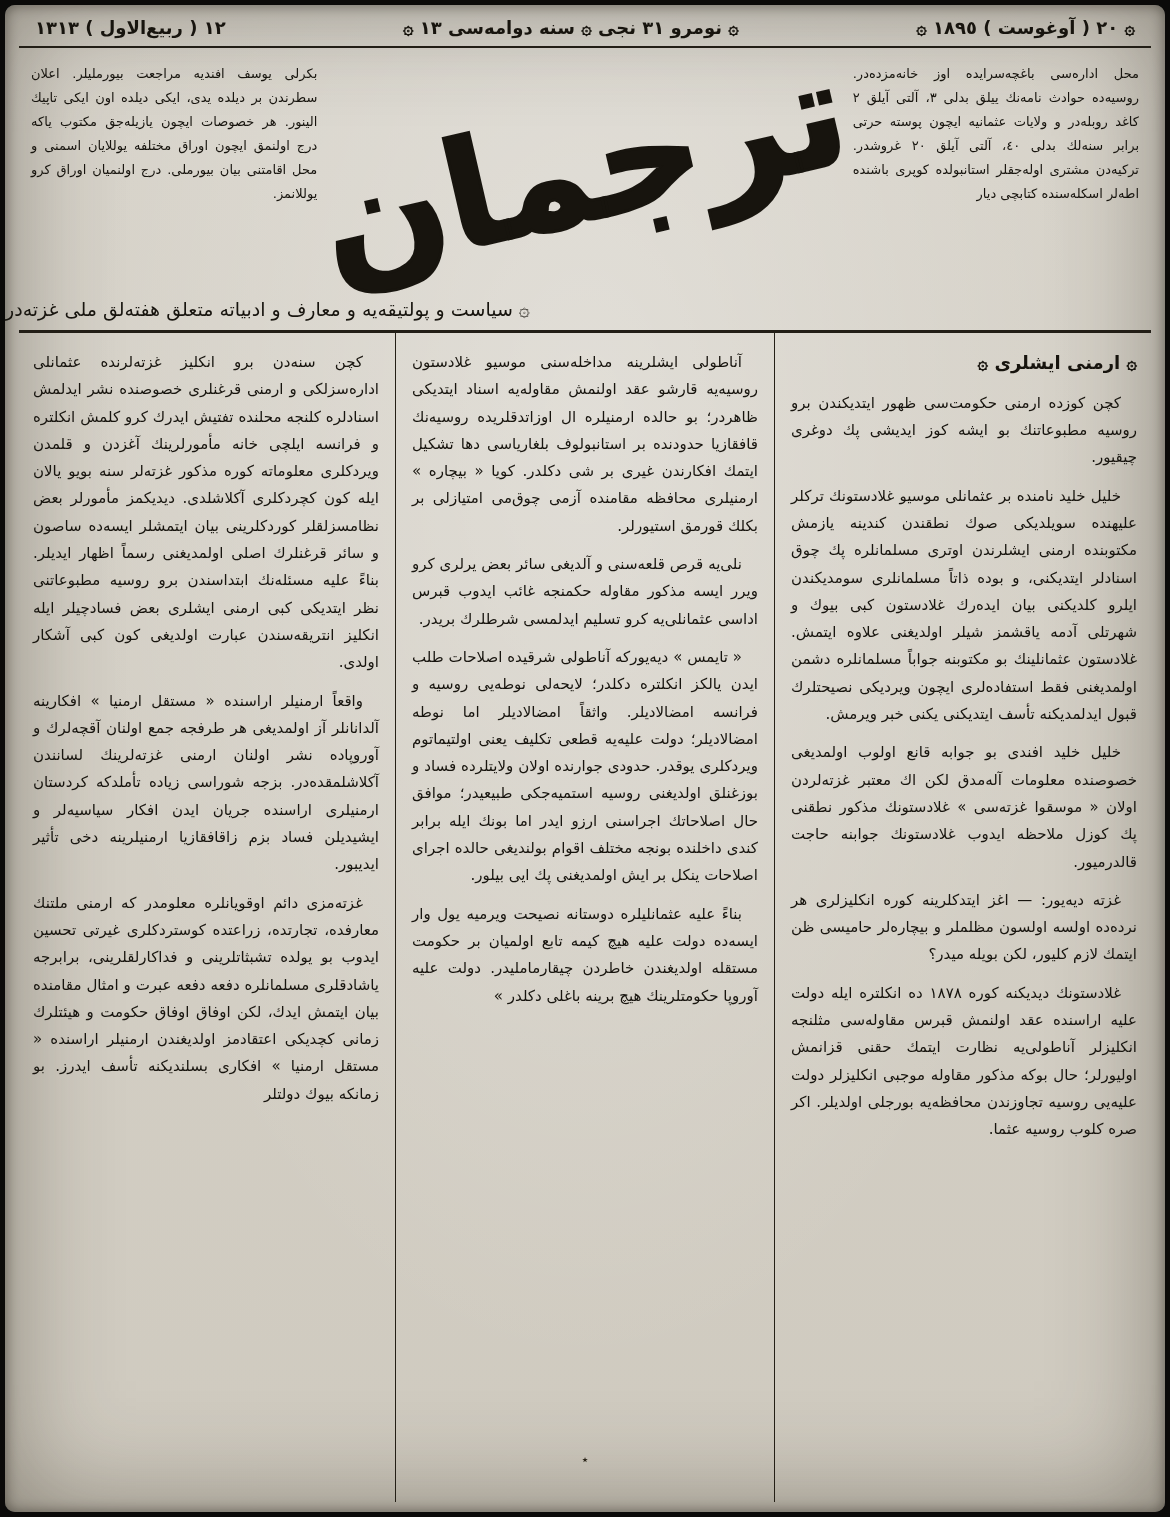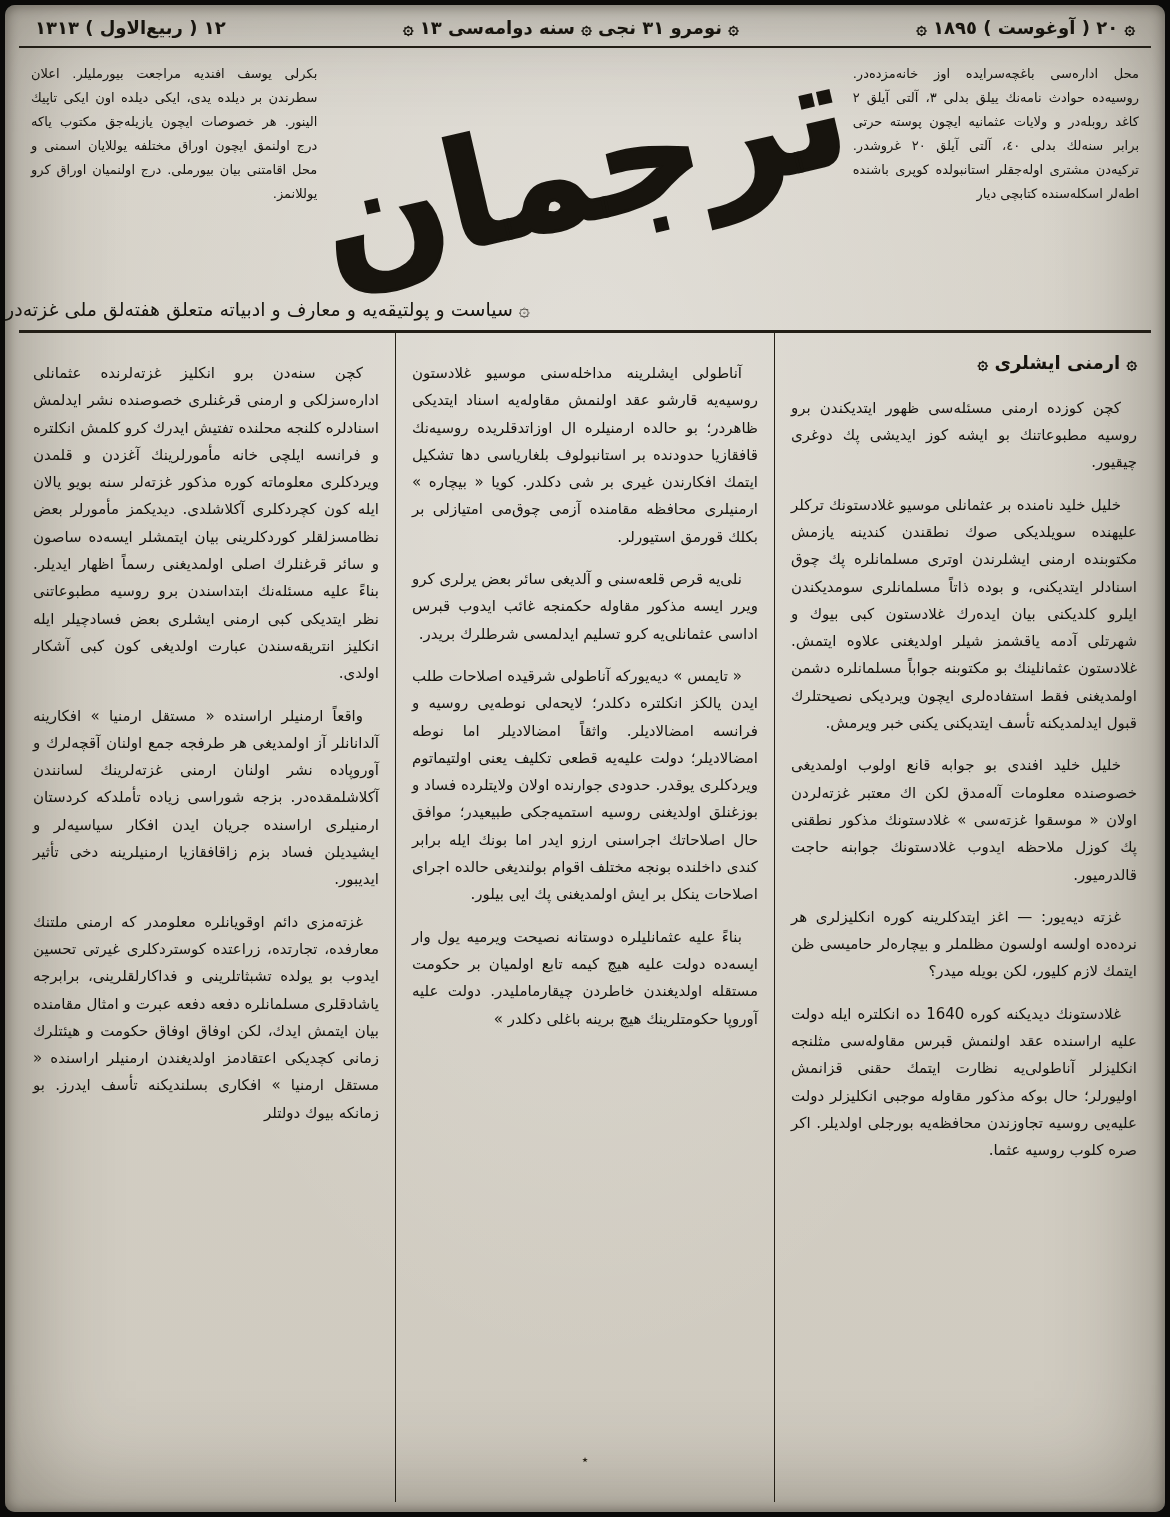--- a/index.html
+++ b/index.html
@@ -23,21 +23,21 @@
   .title{font-size:148px;font-weight:bold;line-height:1;display:inline-block;
          transform:rotate(-13deg) translateY(-8px);
          -webkit-text-stroke:3px #17140e;text-shadow:0 0 1px #17140e;}
   .subtitle{text-align:left;font-size:19px;font-weight:normal;padding:2px 0 8px 0;}
   
   .cols{flex:1;display:flex;padding:0 12px 10px 12px;overflow:hidden;}
   .col{flex:1;padding:12px 16px 6px 16px;font-size:15px;line-height:1.82;text-align:justify;overflow:hidden;}
   .col:not(:first-child){border-left:none;}
   .col + .col{border-right:1.6px solid #241f16;}
   .col h2{font-size:18px;font-weight:bold;text-align:right;margin:2px 0 10px 0;}
-  .col p{margin:15px 0 11px 0;text-indent:16px;}
+  .col p{margin:4px 0 11px 0;text-indent:16px;}
   .footmark{position:absolute;bottom:46px;right:0;left:0;text-align:center;font-size:12px;color:#2a2418;}
 </style>
 </head>
 <body>
 
 <div class="scan">
   <div class="paper">
 
     <header class="topbar">
       <div>۞ ٢٠ ( آوغوست ) ١٨٩٥ ۞</div>
@@ -56,25 +56,25 @@
     </section>
 
     <div class="subtitle">۞ سياست و پولتيقه‌يه و معارف و ادبياته متعلق هفته‌لق ملى غزته‌در</div>
 
     <div class="rule thick"></div>
 
     <main class="cols">
 
       <article class="col">
         <h2>۞ ارمنى ايشلرى ۞</h2>
-        <p>كچن كوزده ارمنى مسئله‌سى ظهور ايتديكندن برو روسيه مطبوعاتنك بو ايشه كوز ايديشى پك دوغرى چيقيور.</p>
+        <p>كچن كوزده ارمنى حكومت‌سى ظهور ايتديكندن برو روسيه مطبوعاتنك بو ايشه كوز ايديشى پك دوغرى چيقيور.</p>
         <p>خليل خليد نامنده بر عثمانلى موسيو غلادستونك تركلر عليهنده سويلديكى صوك نطقندن كندينه يازمش مكتوبنده ارمنى ايشلرندن اوترى مسلمانلره پك چوق اسنادلر ايتديكنى، و بوده ذاتاً مسلمانلرى سومديكندن ايلرو كلديكنى بيان ايده‌رك غلادستون كبى بيوك و شهرتلى آدمه ياقشمز شيلر اولديغنى علاوه ايتمش. غلادستون عثمانلينك بو مكتوبنه جواباً مسلمانلره دشمن اولمديغنى فقط استفاده‌لرى ايچون ويرديكى نصيحتلرك قبول ايدلمديكنه تأسف ايتديكنى يكنى خبر ويرمش.</p>
         <p>خليل خليد افندى بو جوابه قانع اولوب اولمديغى خصوصنده معلومات آله‌مدق لكن اك معتبر غزته‌لردن اولان « موسقوا غزته‌سى » غلادستونك مذكور نطقنى پك كوزل ملاحظه ايدوب غلادستونك جوابنه حاجت قالدرميور.</p>
         <p>غزته ديه‌يور: — اغز ايتدكلرينه كوره انكليزلرى هر نرده‌ده اولسه اولسون مظلملر و بيچاره‌لر حاميسى ظن ايتمك لازم كليور، لكن بويله ميدر؟</p>
-        <p>غلادستونك ديديكنه كوره 1640 ده انكلتره ايله دولت عليه اراسنده عقد اولنمش قبرس مقاوله‌سى مثلنجه انكليزلر آناطولى‌يه نظارت ايتمك حقنى قزانمش اوليورلر؛ حال بوكه مذكور مقاوله موجبى انكليزلر دولت عليه‌يى روسيه تجاوزندن محافظه‌يه بورجلى اولديلر. اكر صره كلوب روسيه عثما.</p>
+        <p>غلادستونك ديديكنه كوره ١٨٧٨ ده انكلتره ايله دولت عليه اراسنده عقد اولنمش قبرس مقاوله‌سى مثلنجه انكليزلر آناطولى‌يه نظارت ايتمك حقنى قزانمش اوليورلر؛ حال بوكه مذكور مقاوله موجبى انكليزلر دولت عليه‌يى روسيه تجاوزندن محافظه‌يه بورجلى اولديلر. اكر صره كلوب روسيه عثما.</p>
       </article>
 
       <article class="col">
         <p>آناطولى ايشلرينه مداخله‌سنى موسيو غلادستون روسيه‌يه قارشو عقد اولنمش مقاوله‌يه اسناد ايتديكى ظاهردر؛ بو حالده ارمنيلره ال اوزاتدقلريده روسيه‌نك قافقازيا حدودنده بر استانبولوف بلغارياسى دها تشكيل ايتمك افكارندن غيرى بر شى دكلدر. كويا « بيچاره » ارمنيلرى محافظه مقامنده آزمى چوق‌مى امتيازلى بر بكلك قورمق استيورلر.</p>
         <p>نلى‌يه قرص قلعه‌سنى و آلديغى سائر بعض يرلرى كرو ويرر ايسه مذكور مقاوله حكمنجه غائب ايدوب قبرس اداسى عثمانلى‌يه كرو تسليم ايدلمسى شرطلرك بريدر.</p>
         <p>« تايمس » ديه‌يوركه آناطولى شرقيده اصلاحات طلب ايدن يالكز انكلتره دكلدر؛ لايحه‌لى نوطه‌يى روسيه و فرانسه امضالاديلر. واثقاً امضالاديلر اما نوطه امضالاديلر؛ دولت عليه‌يه قطعى تكليف يعنى اولتيماتوم ويردكلرى يوقدر. حدودى جوارنده اولان ولايتلرده فساد و بوزغنلق اولديغنى روسيه استميه‌جكى طبيعيدر؛ موافق حال اصلاحاتك اجراسنى ارزو ايدر اما بونك ايله برابر كندى داخلنده بونجه مختلف اقوام بولنديغى حالده اجراى اصلاحات ينكل بر ايش اولمديغنى پك ايى بيلور.</p>
         <p>بناءً عليه عثمانليلره دوستانه نصيحت ويرميه يول وار ايسه‌ده دولت عليه هيچ كيمه تابع اولميان بر حكومت مستقله اولديغندن خاطردن چيقارمامليدر. دولت عليه آوروپا حكومتلرينك هيچ برينه باغلى دكلدر »</p>
       </article>
 
       <article class="col">

